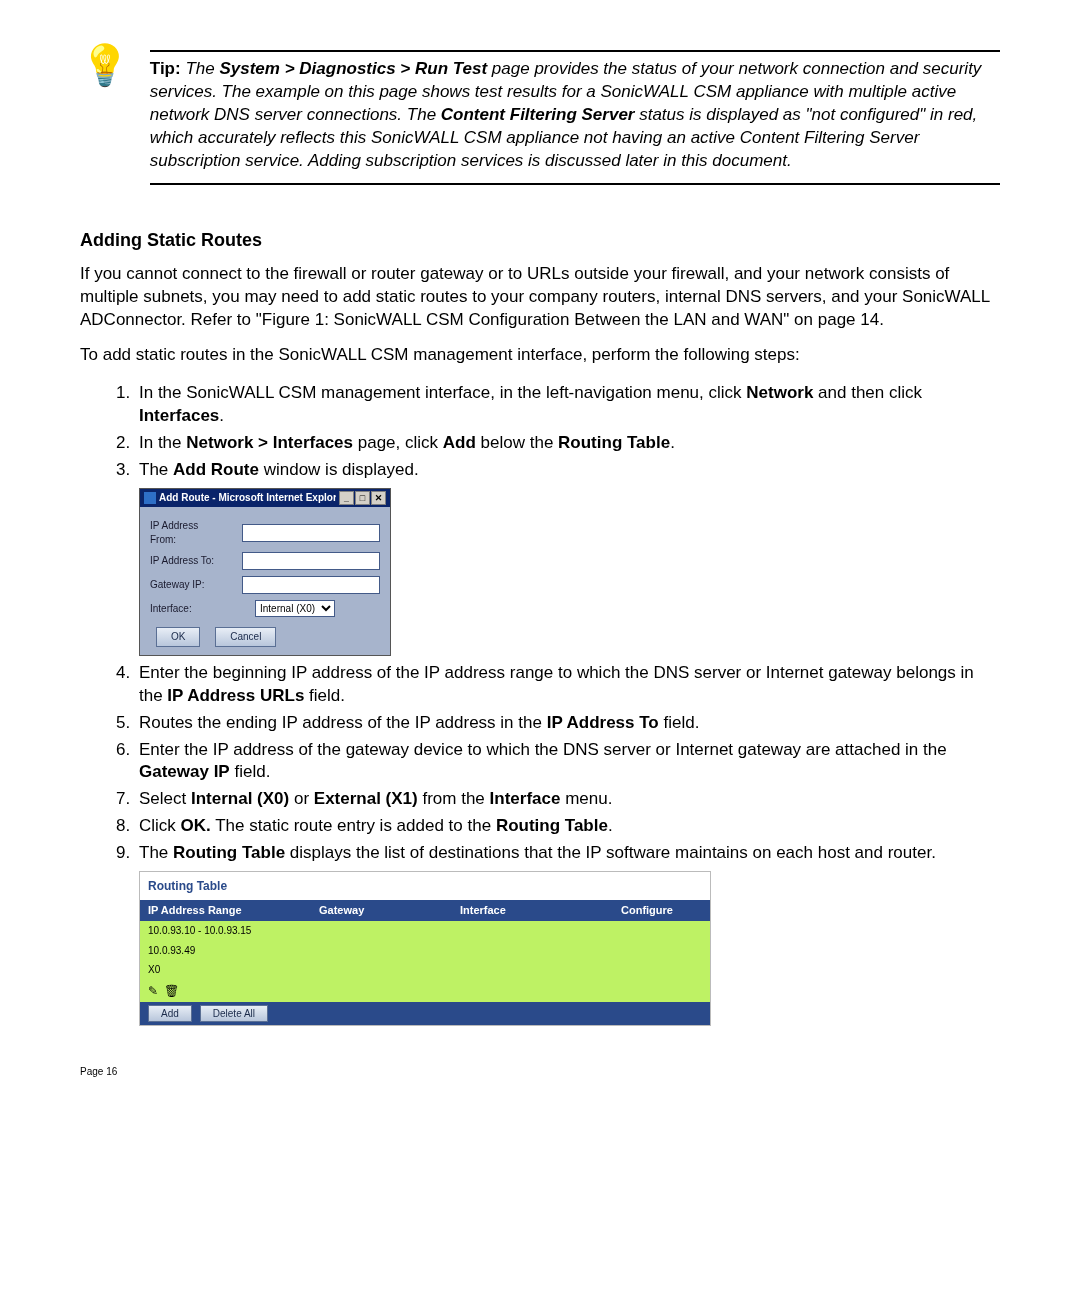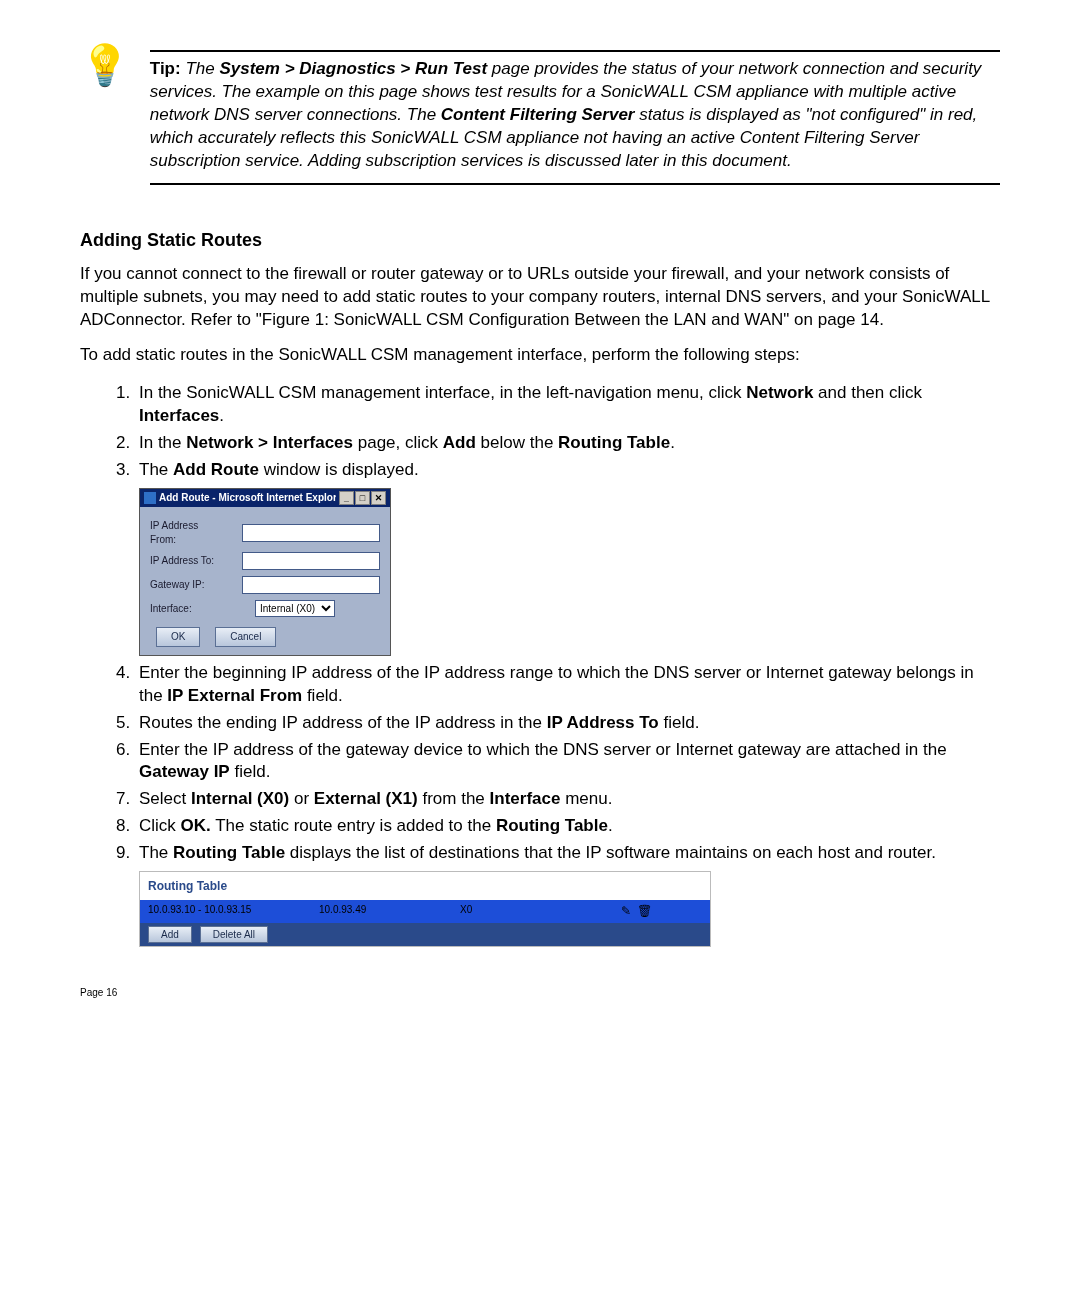--- a/index.html
+++ b/index.html
@@ -125,21 +125,21 @@
   }
   .rtable-header {
     background: #2a4a8a;
     color: #fff;
     display: flex;
     font-weight: bold;
   }
   .rtable-header > div, .rtable-row > div {
     padding: 3px 8px;
   }
-  .rtable-row { display: flex; background: #1d4ed8; font-size:10px;}
+  .rtable-row { display: flex; background: #bef264; font-size:10px;flex-direction:column;}
   .col-range { width: 155px; }
   .col-gw { width: 125px; }
   .col-if { width: 145px; }
   .col-conf { flex: 1; text-align:left;}
   .rtable-footer {
     background: #2a4a8a;
     padding: 3px 8px;
     display: flex;
     gap: 8px;
   }
@@ -211,30 +211,36 @@
             <option>Internal (X0)</option>
           </select>
         </div>
         <div class="dbtn-row">
           <span class="dbtn">OK</span>
           <span class="dbtn">Cancel</span>
         </div>
       </div>
     </div>
   </li>
-  <li><span>Enter the beginning IP address of the IP address range to which the DNS server or Internet gateway belongs in the </span><strong>IP External From</strong><span> field.</span></li>
+  <li><span>Enter the beginning IP address of the IP address range to which the DNS server or Internet gateway belongs in the </span><strong>IP Address URLs</strong><span> field.</span></li>
   <li><span>Routes the ending IP address of the IP address in the </span><strong>IP Address To</strong><span> field.</span></li>
   <li><span>Enter the IP address of the gateway device to which the DNS server or Internet gateway are attached in the </span><strong>Gateway IP</strong><span> field.</span></li>
   <li><span>Select </span><strong>Internal (X0)</strong><span> or </span><strong>External (X1)</strong><span> from the </span><strong>Interface</strong><span> menu.</span></li>
   <li><span>Click </span><strong>OK.</strong><span> The static route entry is added to the </span><strong>Routing Table</strong><span>.</span></li>
   <li><span>The </span><strong>Routing Table</strong><span> displays the list of destinations that the IP software maintains on each host and router.</span>
 
     
     <div class="rtable">
       <div class="rtable-title">Routing Table</div>
+      <div class="rtable-header">
+        <div class="col-range">IP Address Range</div>
+        <div class="col-gw">Gateway</div>
+        <div class="col-if">Interface</div>
+        <div class="col-conf">Configure</div>
+      </div>
       <div class="rtable-row">
         <div class="col-range">10.0.93.10 - 10.0.93.15</div>
         <div class="col-gw">10.0.93.49</div>
         <div class="col-if">X0</div>
         <div class="col-conf cfg-icons">
           <span>✎</span>
           <span>🗑</span>
         </div>
       </div>
       <div class="rtable-footer">

